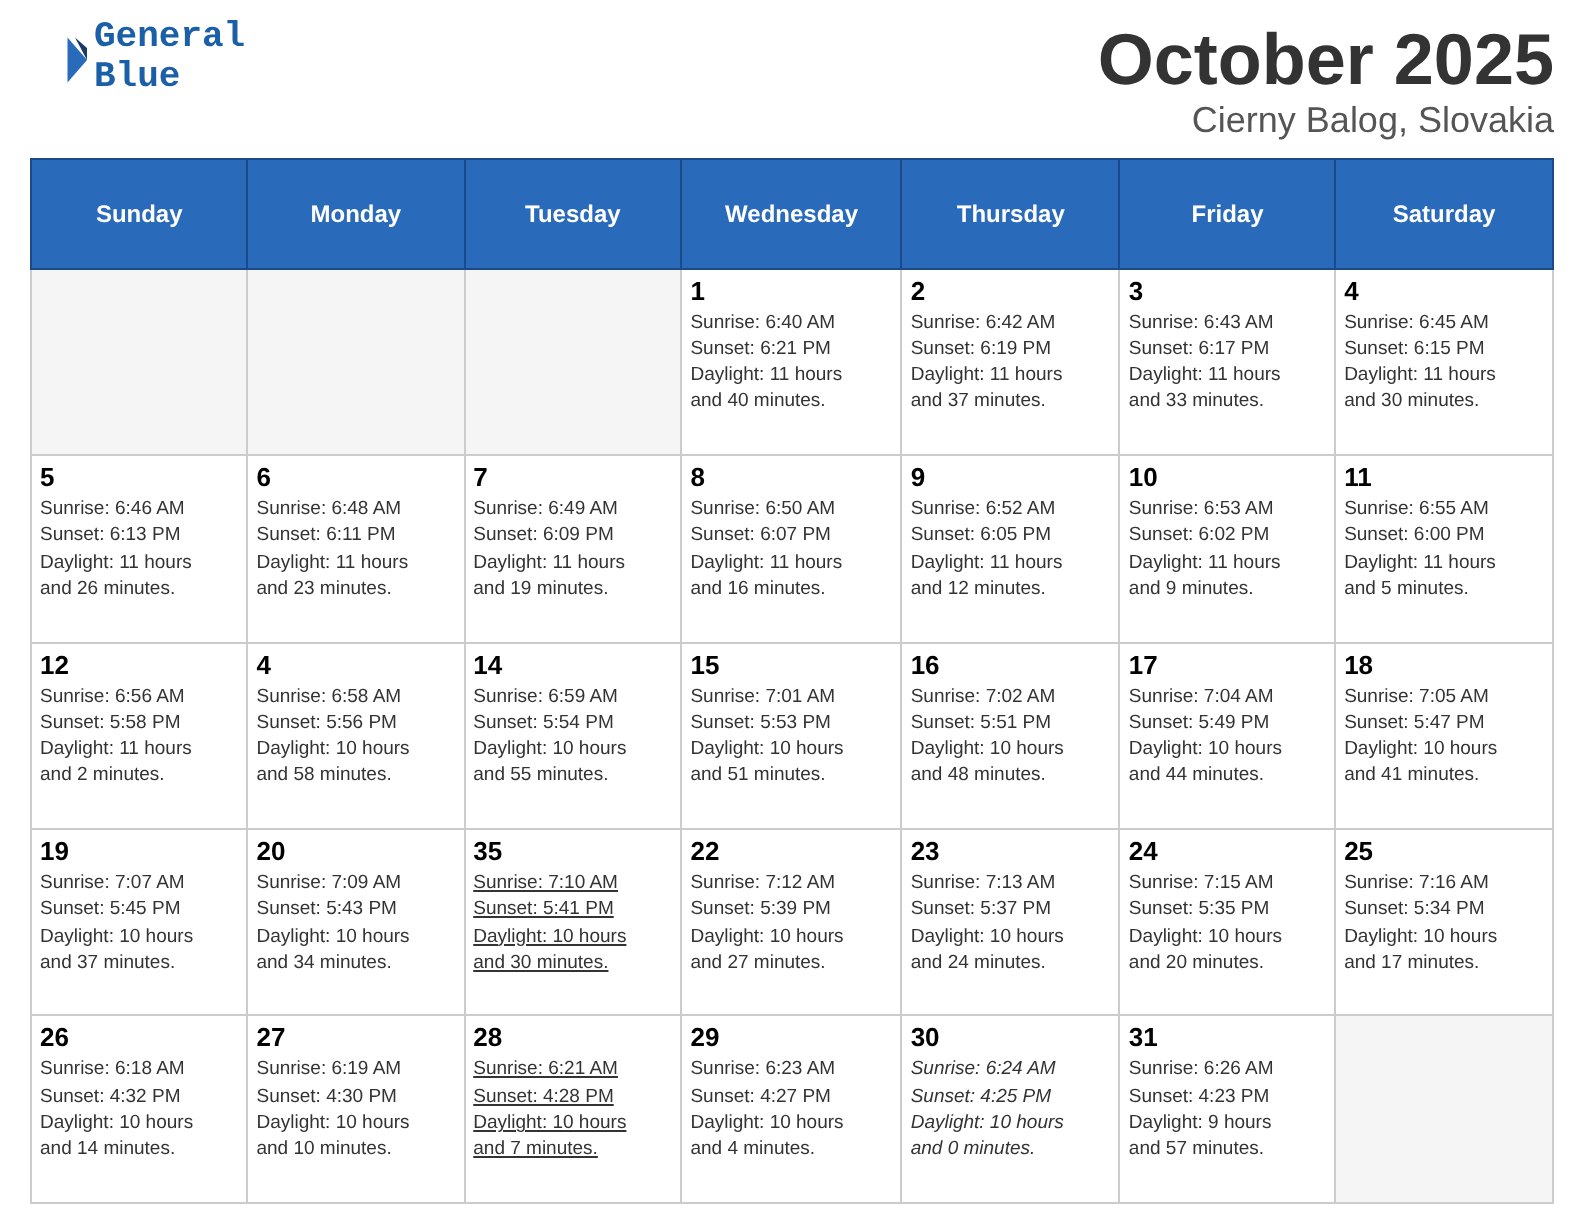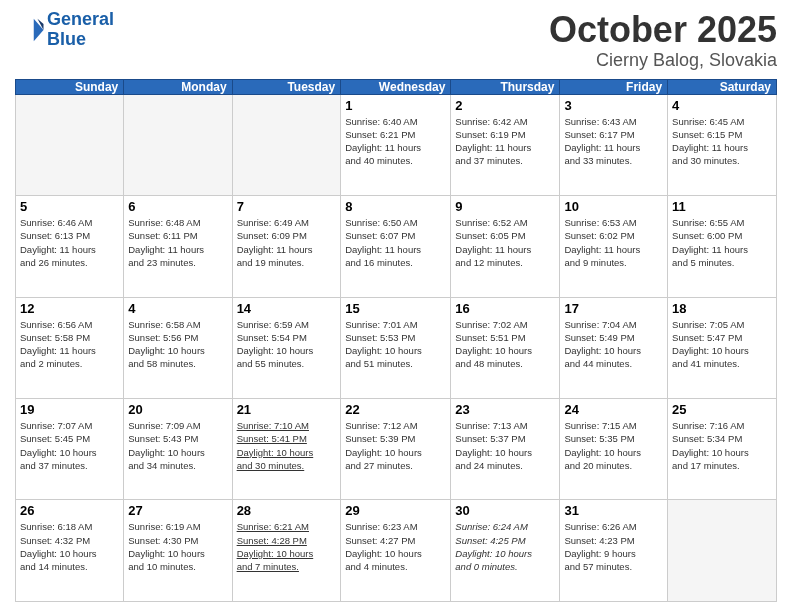--- a/index.html
+++ b/index.html
@@ -25,20 +25,21 @@
     }
     .logo {
       display: flex;
       align-items: center;
     }
     .logo-text {
       font-size: 18px;
       font-weight: bold;
       color: #333;
       line-height: 1.1;
+      font-family: Liberation Mono, monospace;
     }
     .logo-text span {
       color: #1a5fa8;
     }
     .logo-icon {
       width: 30px;
       height: 30px;
       margin-right: 2px;
     }
     .title-block {
@@ -57,22 +58,22 @@
     .calendar {
       width: 100%;
       border-collapse: collapse;
       flex: 1;
     }
     .calendar th {
       background: #2a6aba;
       color: #fff;
       font-size: 12px;
       font-weight: bold;
-      text-align: right;
-      padding: 0 5px;
+      text-align: center;
+      padding: 20px 5px;
       border: 1px solid #1a4a8a;
     }
     .calendar td {
       border: 1px solid #ccc;
       vertical-align: top;
       padding: 3px 4px;
       width: 113px;
       height: 82px;
       background: #fff;
       font-size: 10px;
@@ -271,21 +272,21 @@
 and 37 minutes.</div>
           </td>
           <td>
             <div class="day-number">20</div>
             <div class="day-info" style="white-space: pre-line;">Sunrise: 7:09 AM
 Sunset: 5:43 PM
 Daylight: 10 hours
 and 34 minutes.</div>
           </td>
           <td>
-            <div class="day-number">21</div>
+            <div class="day-number">35</div>
             <div class="day-info" style="white-space: pre-line; text-decoration: underline;">Sunrise: 7:10 AM
 Sunset: 5:41 PM
 Daylight: 10 hours
 and 30 minutes.</div>
           </td>
           <td>
             <div class="day-number">22</div>
             <div class="day-info" style="white-space: pre-line;">Sunrise: 7:12 AM
 Sunset: 5:39 PM
 Daylight: 10 hours

